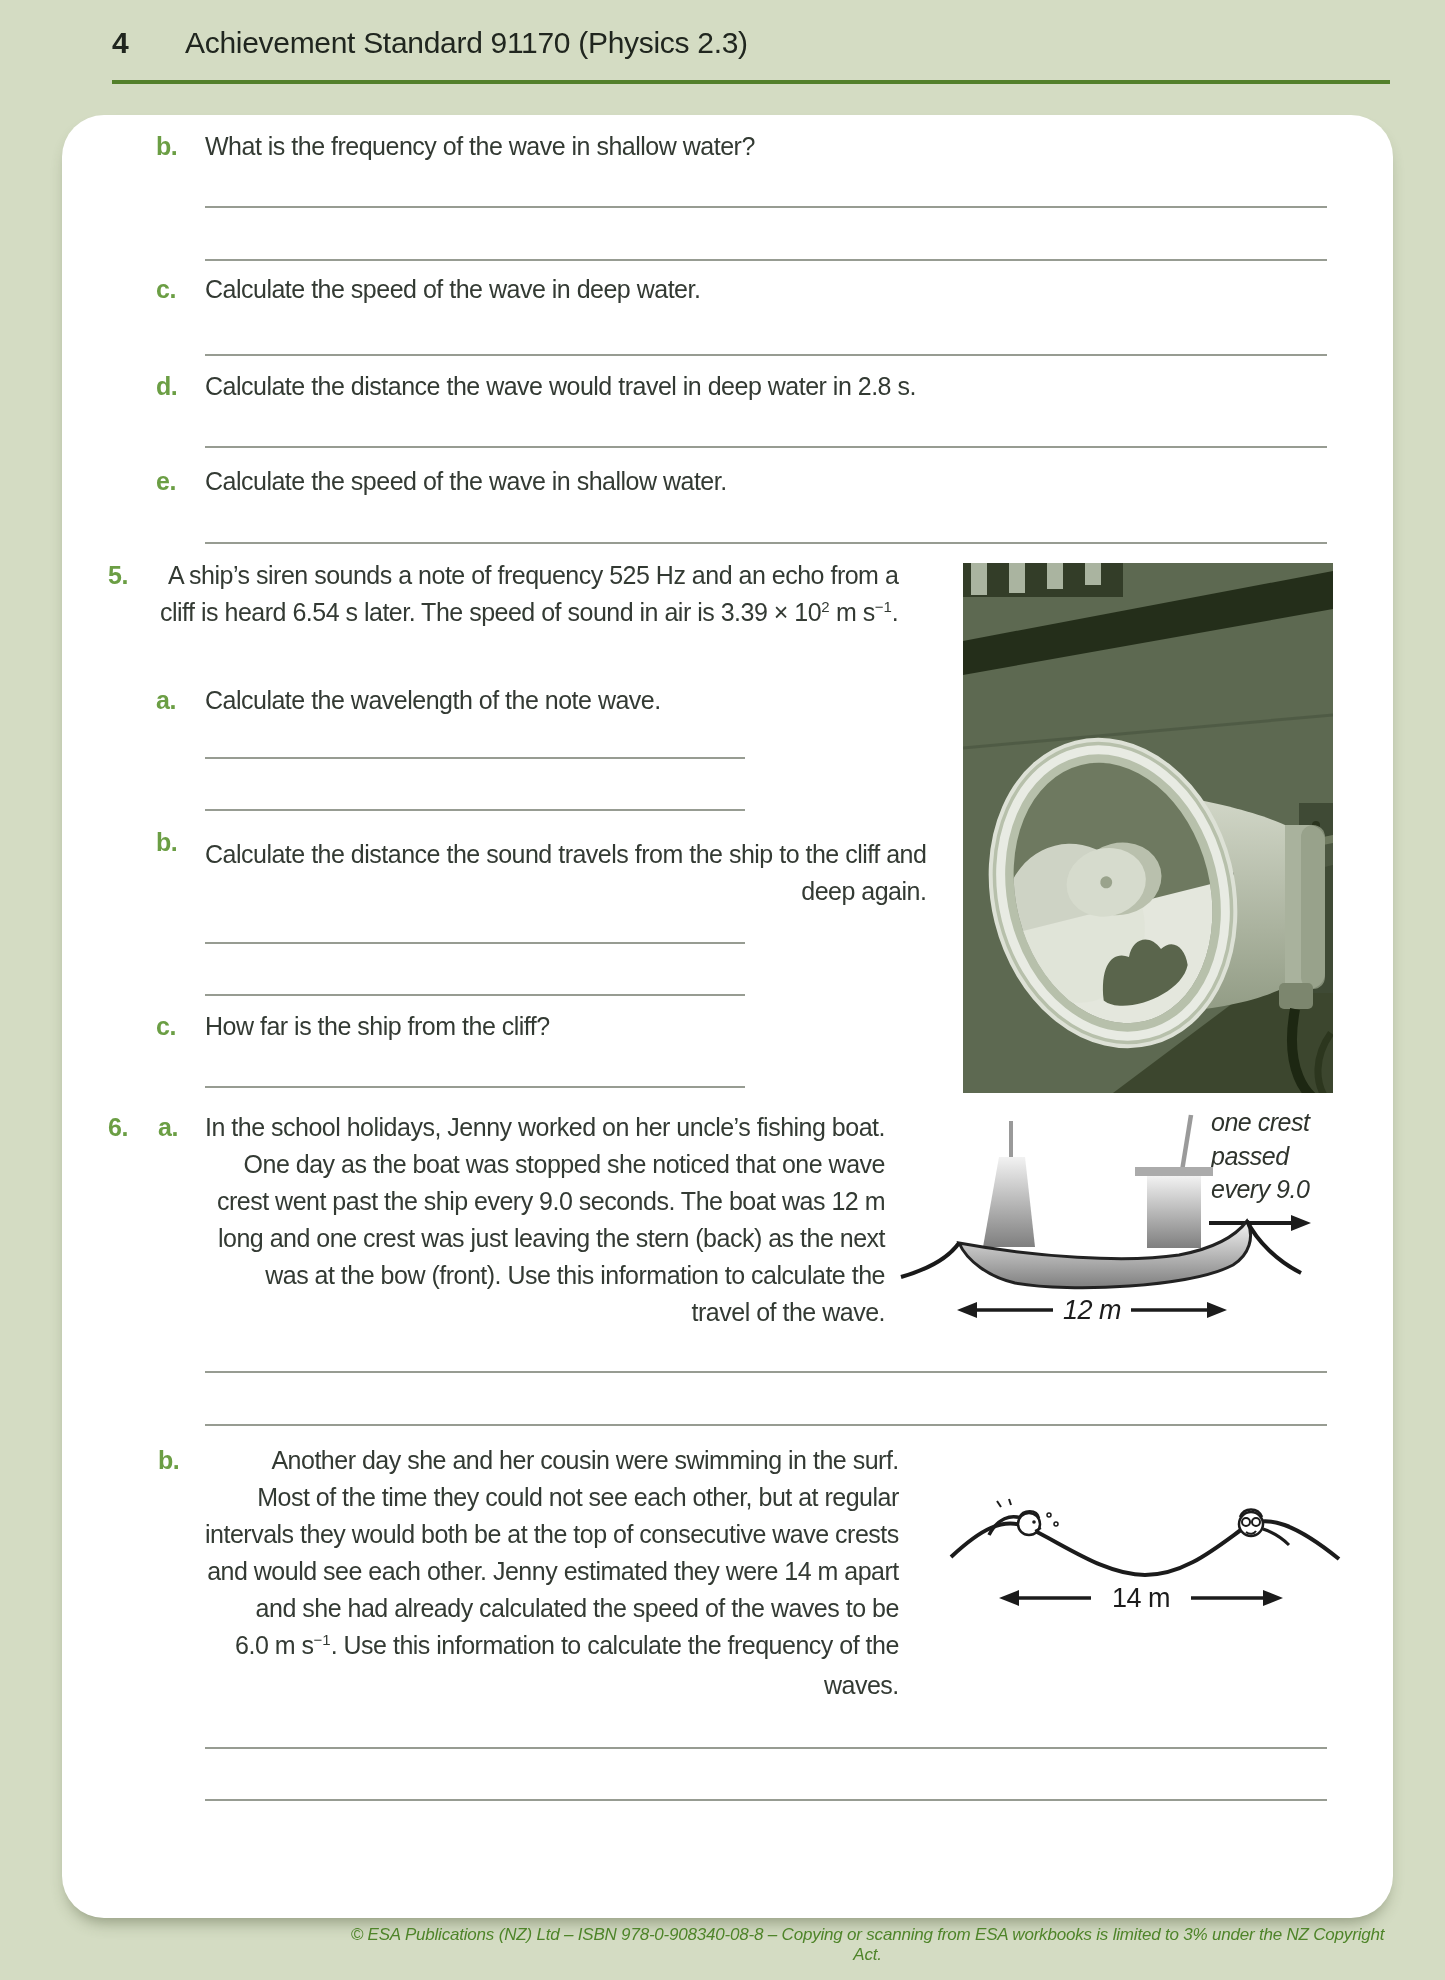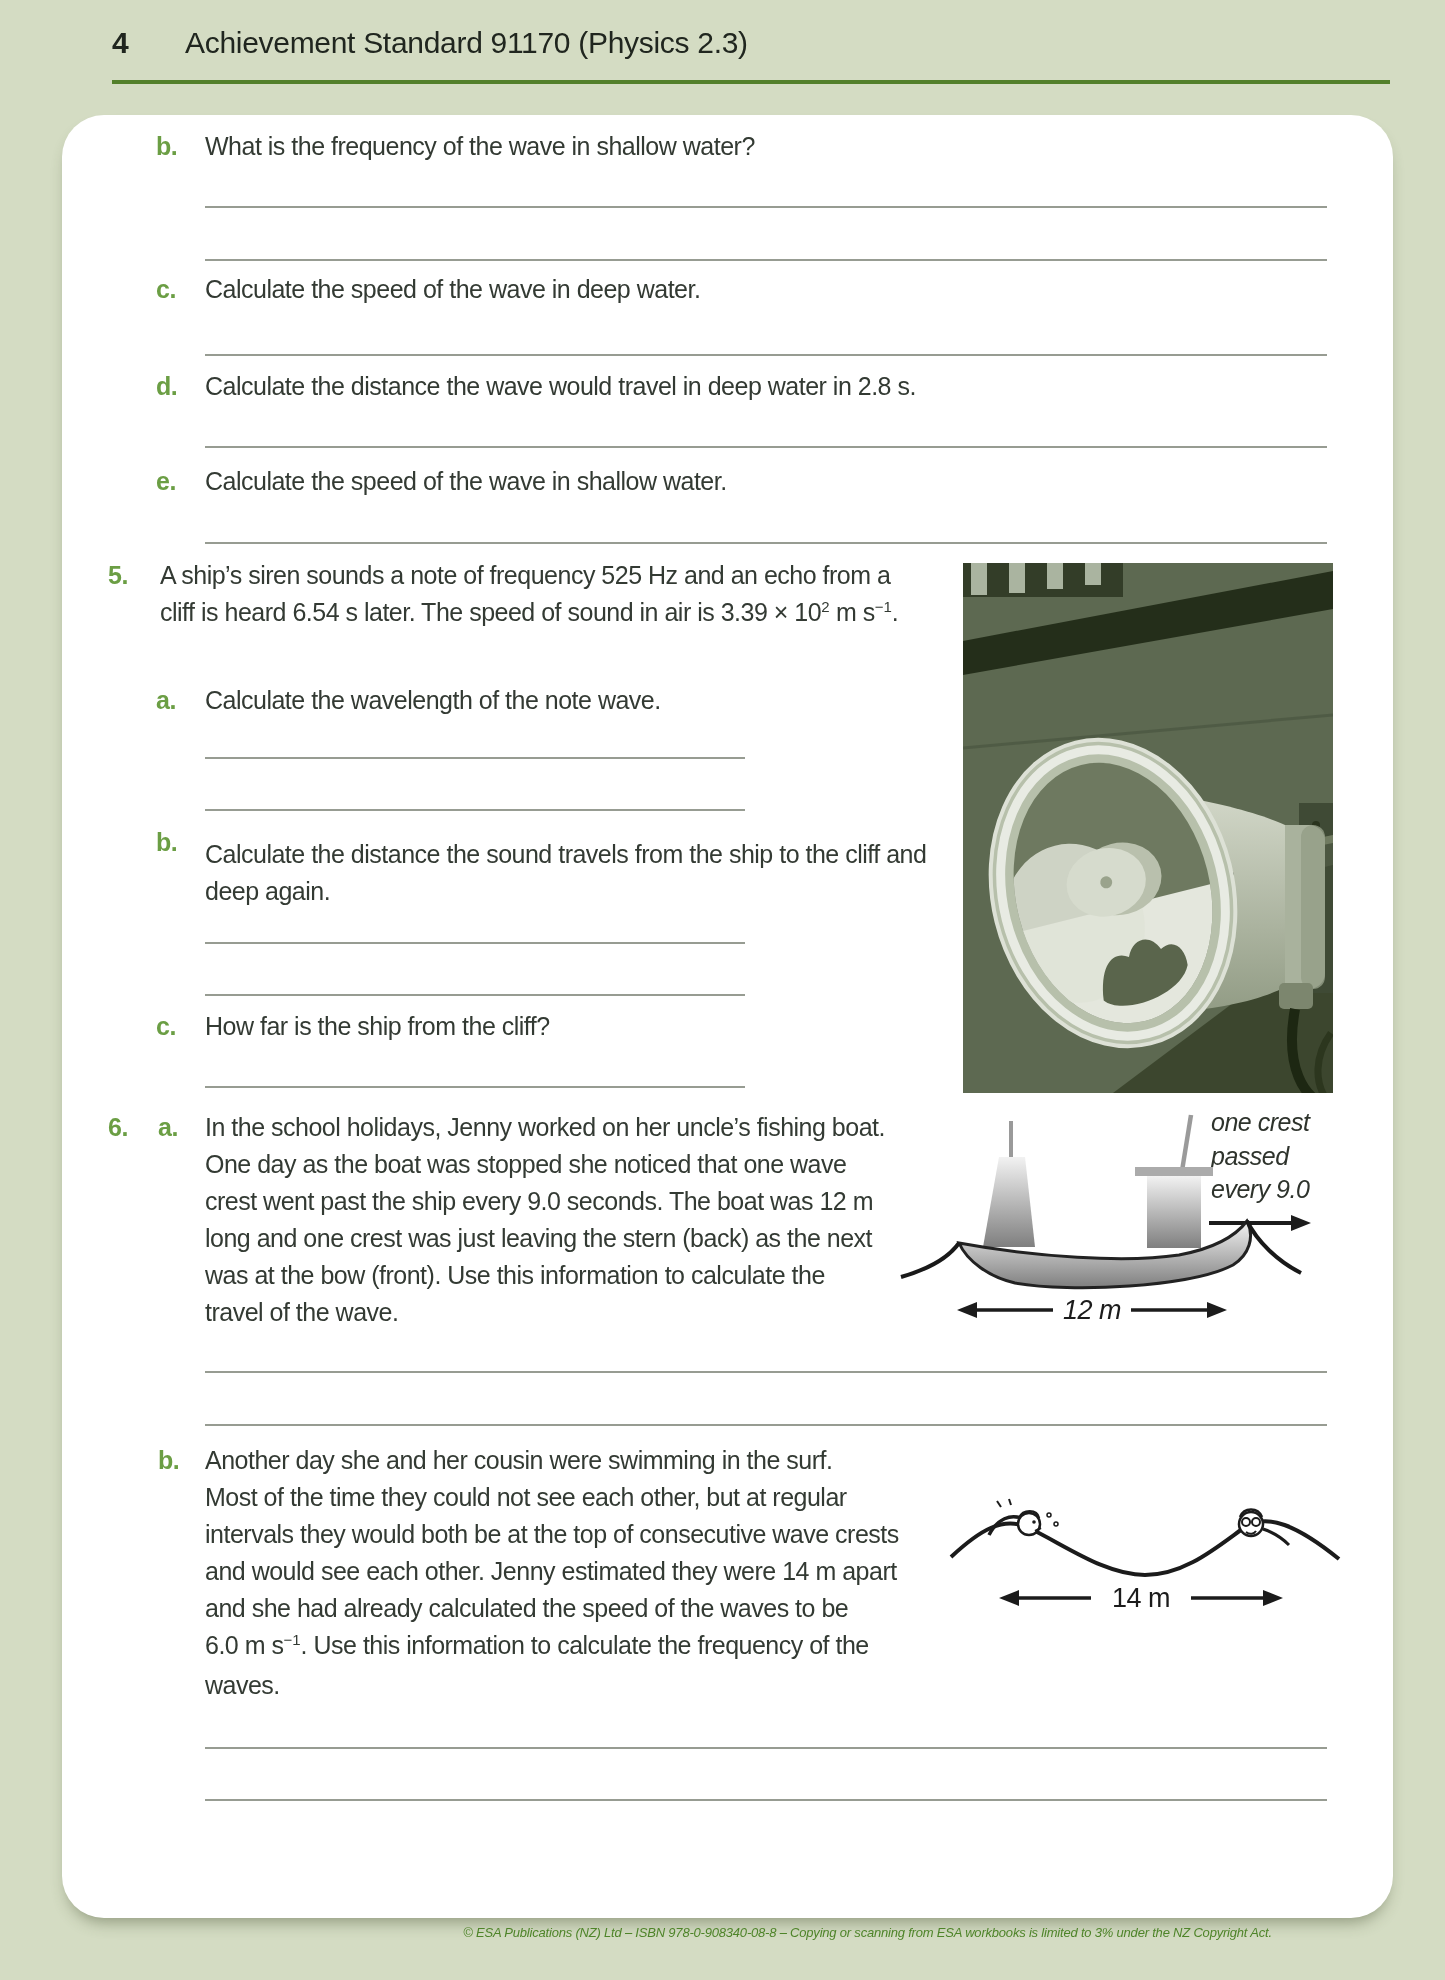--- a/index.html
+++ b/index.html
@@ -16,28 +16,28 @@
   .hdr-title{font-size:30px;font-weight:normal;color:#20261f;letter-spacing:-0.3px;}
   .hdr-rule{height:4px;background:#53802b;}
   
   .card{
     background:#ffffff;border-radius:42px;
     box-shadow:0 10px 16px -6px rgba(60,72,40,.45);
   }
   
   .qlabel{font-size:25px;font-weight:bold;color:#6b9e44;letter-spacing:-0.4px;line-height:37px;}
   .qnum{font-size:25px;font-weight:bold;color:#6b9e44;letter-spacing:-0.4px;line-height:37px;}
-  .qtext{font-size:25px;color:#333a33;letter-spacing:-0.5px;line-height:37px;white-space:nowrap;}
+  .qtext{font-size:25px;color:#333a33;letter-spacing:-0.5px;line-height:37px;white-space:nowrap;text-align:right;}
   .qblock div{white-space:nowrap;}
   .sup{font-size:15px;position:relative;top:-9px;letter-spacing:0;}
   
   .ansline{height:0;border-top:2px solid #979c92;}
   
   .footer{
-    font-size:13px;font-style:italic;color:#4e8429;text-align:center;letter-spacing:-0.2px;
+    font-size:17px;font-style:italic;color:#4e8429;text-align:center;letter-spacing:-0.2px;
   }
   svg text{font-family:"Liberation Sans", sans-serif;}
 </style>
 </head>
 <body>
 
 <div class="abs page-num" style="left:112px;top:26px;">4</div>
 <div class="abs hdr-title" style="left:185px;top:26px;">Achievement Standard 91170 (Physics 2.3)</div>
 <div class="abs hdr-rule" style="left:112px;top:80px;width:1278px;"></div>
 

